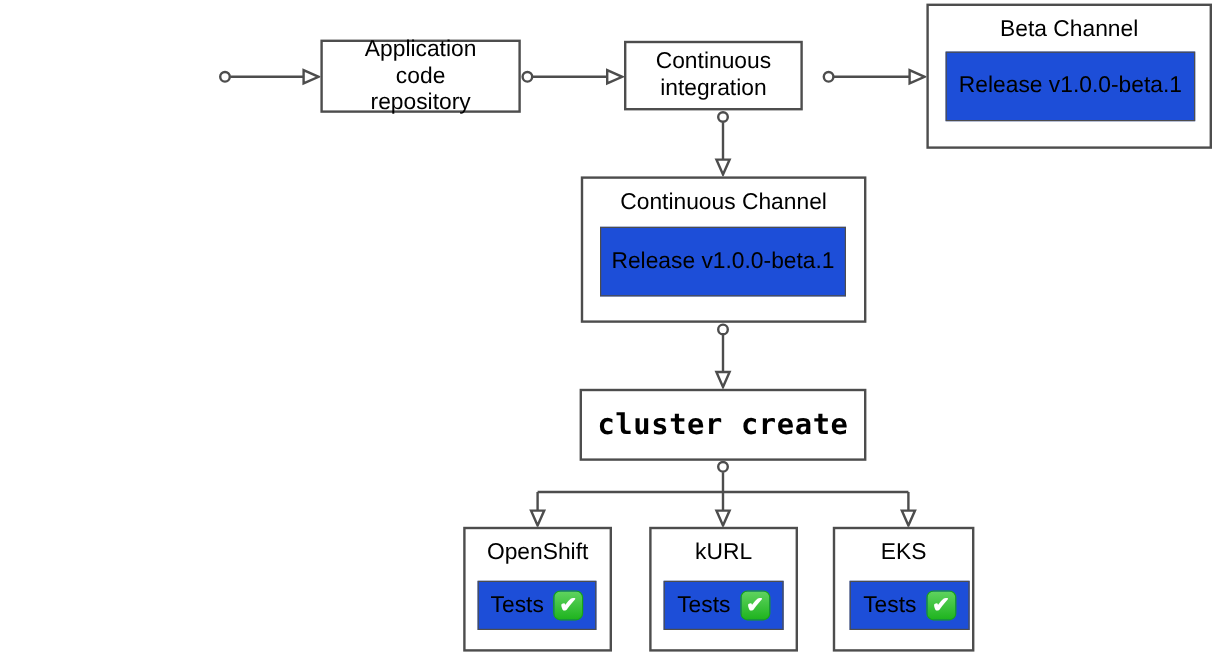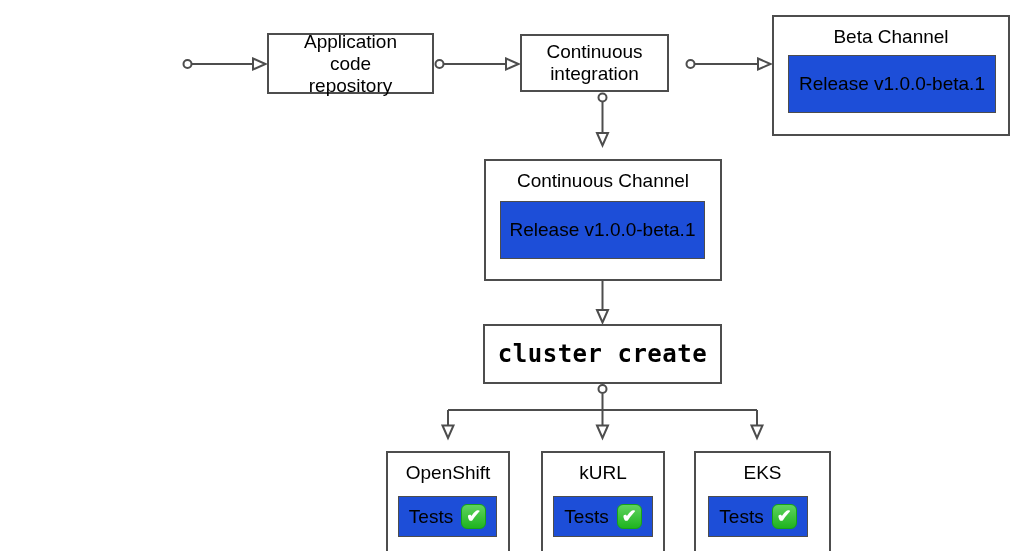--- a/index.html
+++ b/index.html
@@ -33,21 +33,20 @@
     text-align: center;
     font-size: 19px;
     line-height: 22px;
   }
 
   .group {
     position: absolute;
     box-sizing: border-box;
     background: #ffffff;
     border: 2px solid var(--box-border, #4d4d4d);
-    margin-top: 12px;
   }
   .group-title {
     text-align: center;
     font-size: 19px;
     line-height: 22px;
     padding-top: 9px;
   }
   .inner {
     position: absolute;
     box-sizing: border-box;
@@ -96,21 +95,21 @@
   #n-temp .inner { left: 14px; top: 40px; width: 205px; height: 58px; }
 
   #n-cluster   { left: 483px; top: 324px; width: 239px; height: 60px; }
 
   #n-openshift { left: 386px; top: 439px; width: 124px; height: 104px; }
   #n-openshift .inner { left: 10px; top: 43px; width: 99px;  height: 41px; }
 
   #n-kurl      { left: 541px; top: 439px; width: 124px; height: 104px; }
   #n-kurl .inner      { left: 10px; top: 43px; width: 100px; height: 41px; }
 
-  #n-eks       { left: 694px; top: 439px; width: 137px; height: 104px; }
+  #n-eks       { left: 694px; top: 439px; width: 118px; height: 104px; }
   #n-eks .inner       { left: 12px; top: 43px; width: 100px; height: 41px; }
 </style>
 </head>
 <body>
 
 <div class="canvas">
 
   <svg class="connectors" viewBox="0 0 1016 551">
 
     <g>

